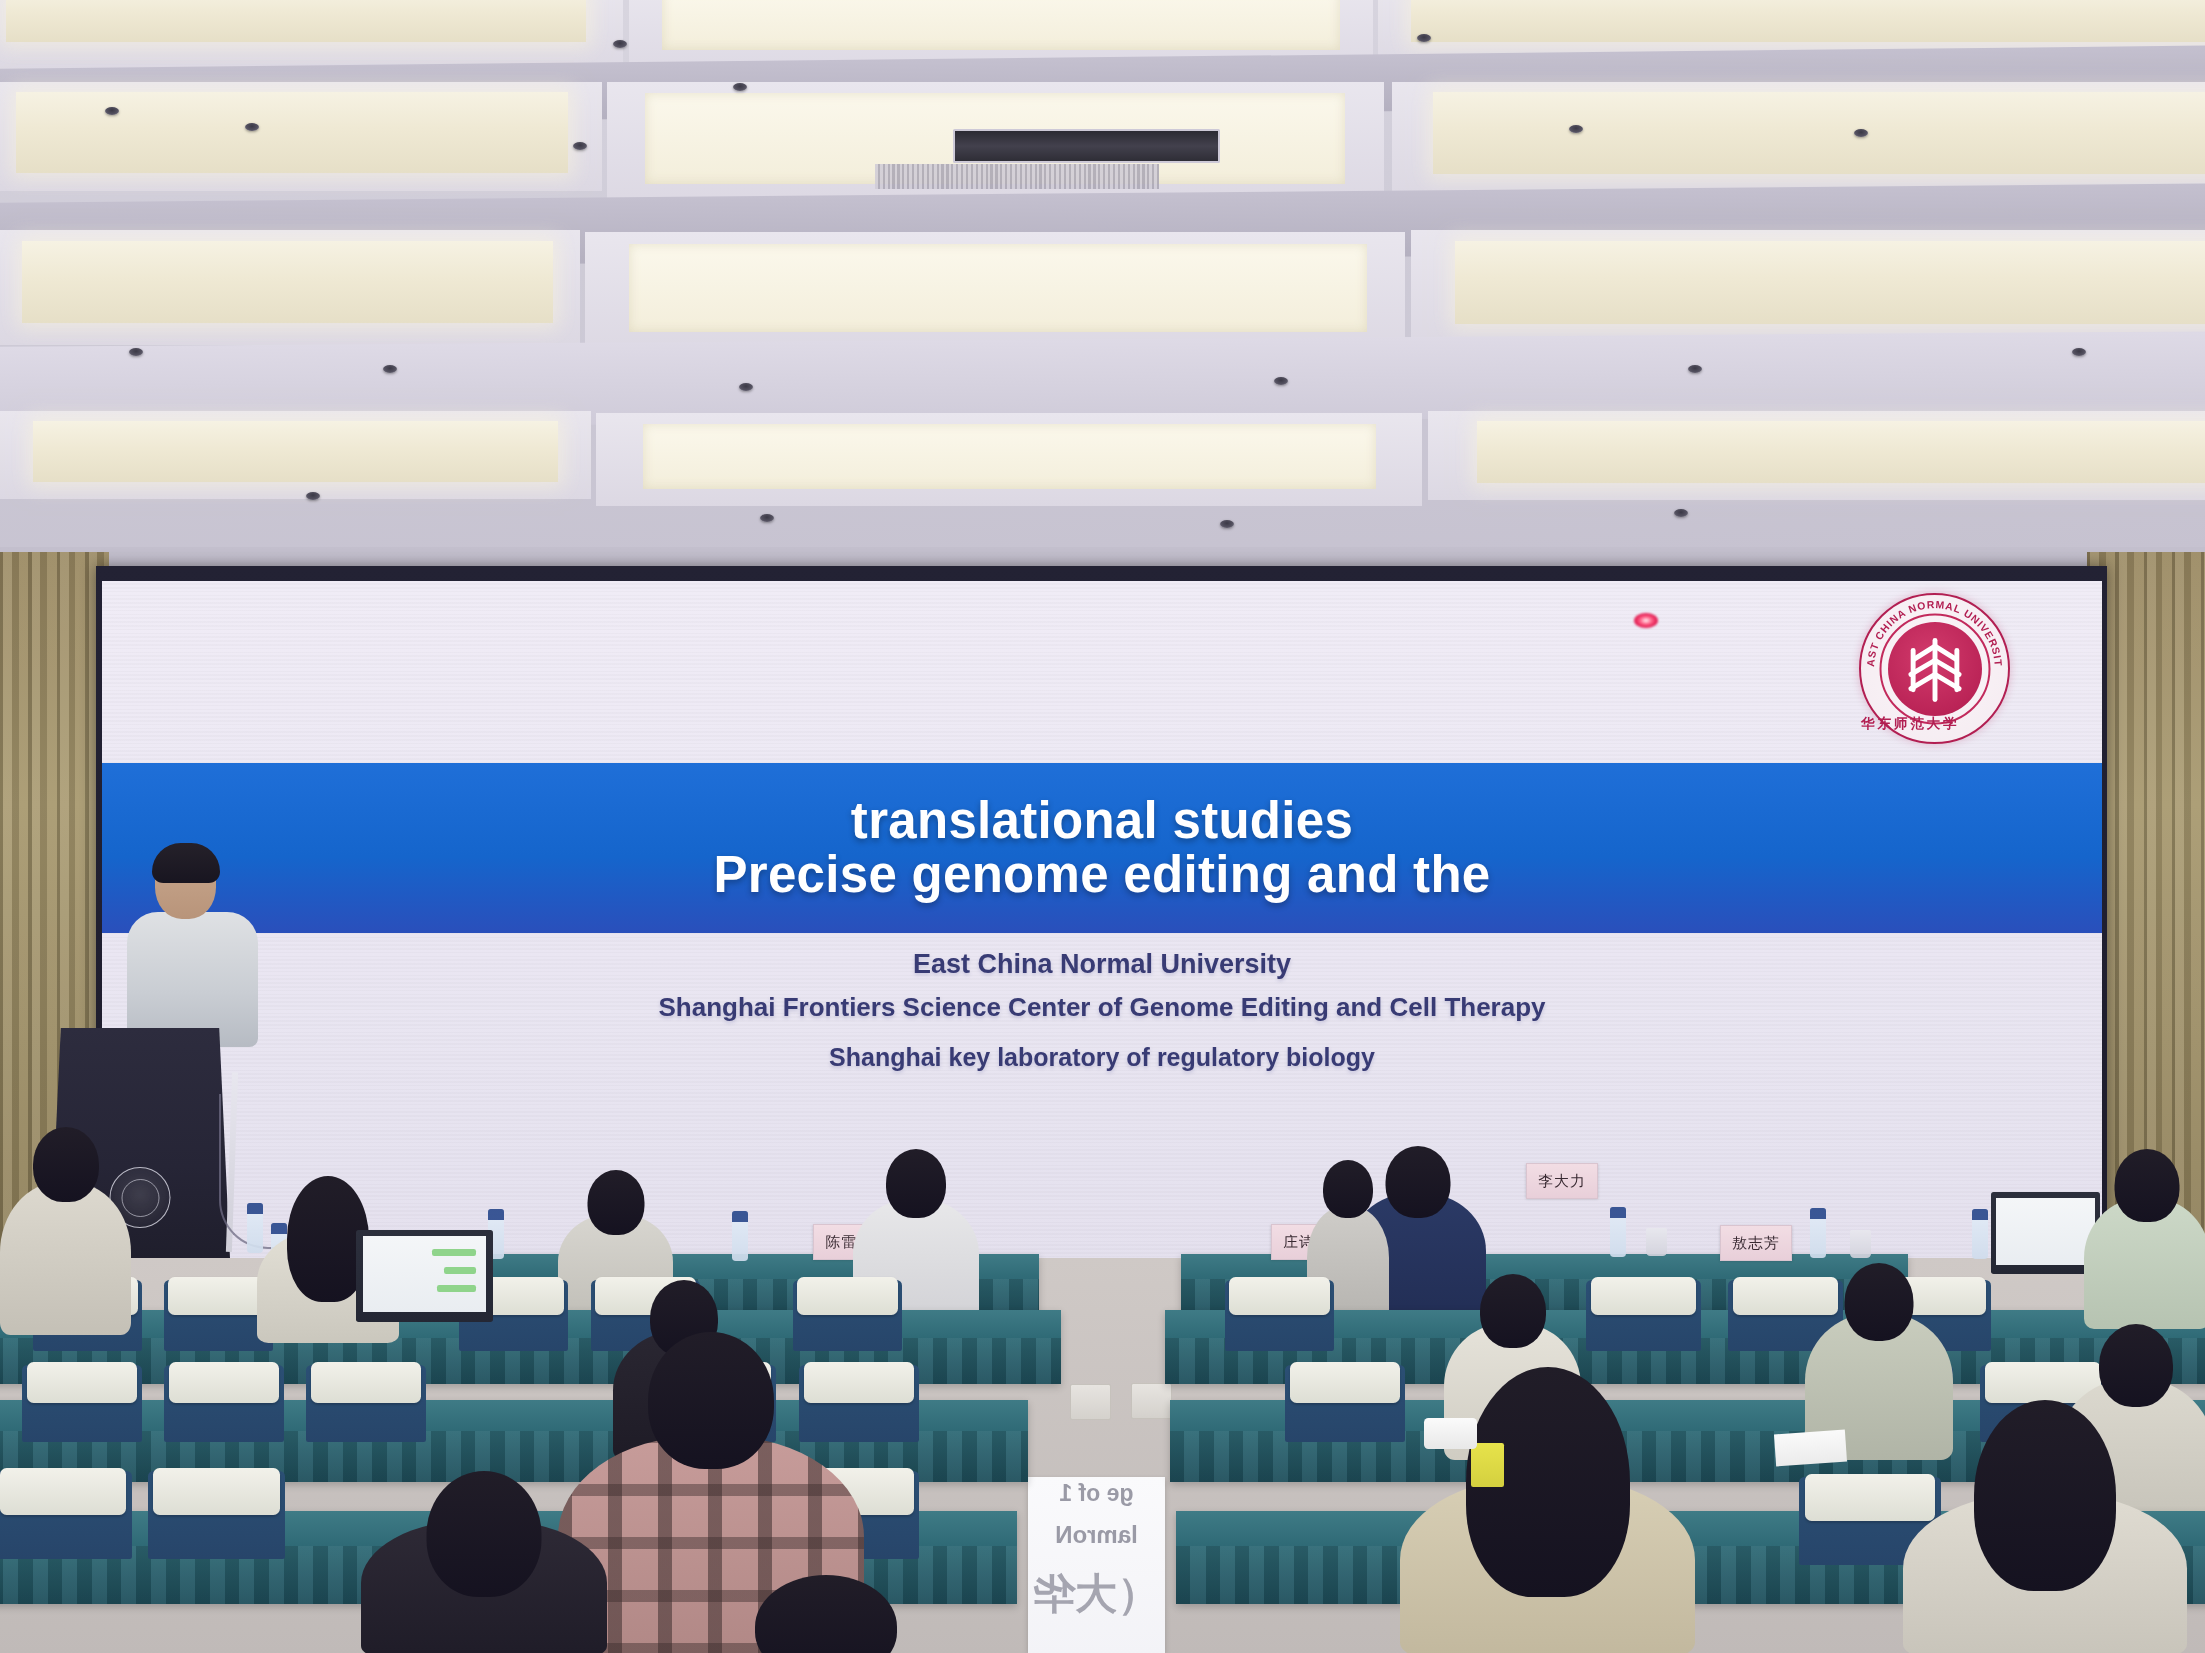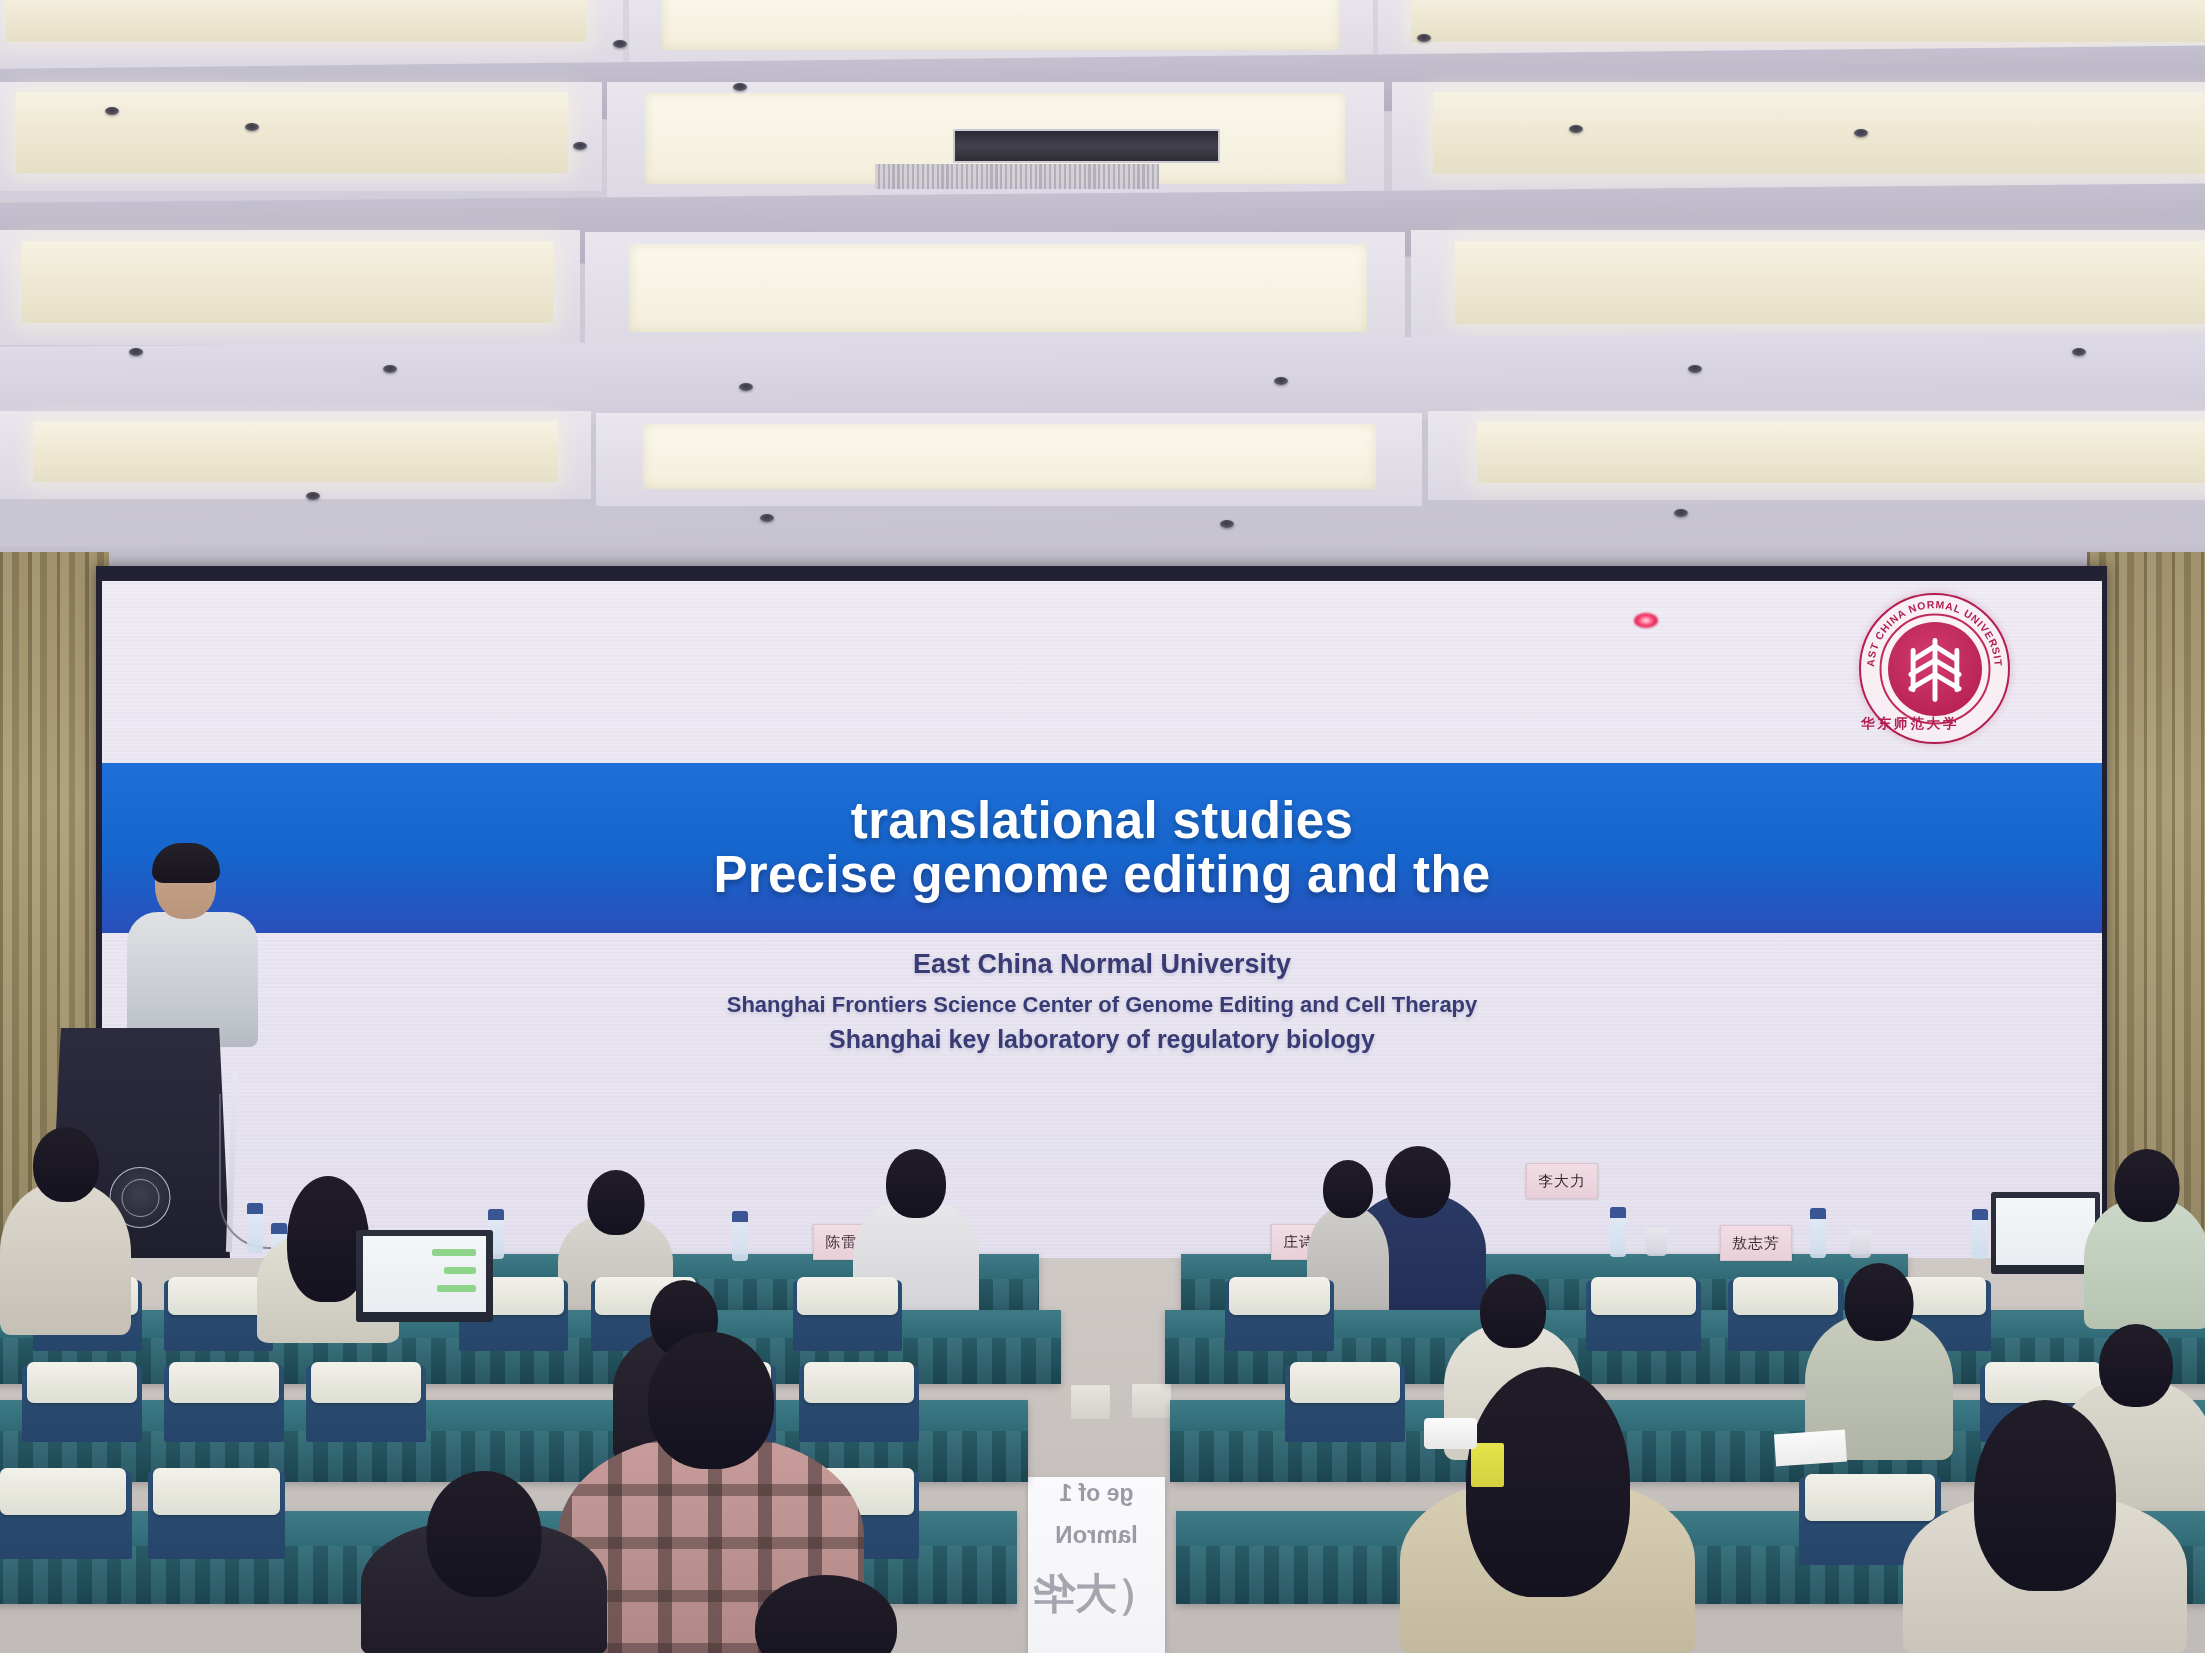--- a/index.html
+++ b/index.html
@@ -110,21 +110,21 @@
   .presenter-name{
     font-size:47px;font-weight:700;color:#3b3e79;
     text-shadow:0 2.2px 4.9px rgba(120,120,170,.35);
     margin-bottom:14.2px;
   }
   .affil{
     font-weight:700;color:#383b74;
     text-shadow:0 1.6px 3.8px rgba(120,120,170,.30);
   }
   .affil.l1{font-size:27px;margin-bottom:12px;}
-  .affil.l2{font-size:22px;margin-bottom:7px;}
+  .affil.l2{font-size:26px;margin-bottom:20px;}
   .affil.l3{font-size:25px;}
 
   
   .ecnu-logo{
     position:absolute;right:92px;top:12px;width:147px;height:147px;
     border-radius:50%;
     border:2.7px solid #b21f52;
     background:radial-gradient(circle at 50% 45%,#fbf6f9 0%,#f4eaf0 100%);
     box-shadow:0 0 8.8px rgba(178,31,82,.25);
   }

